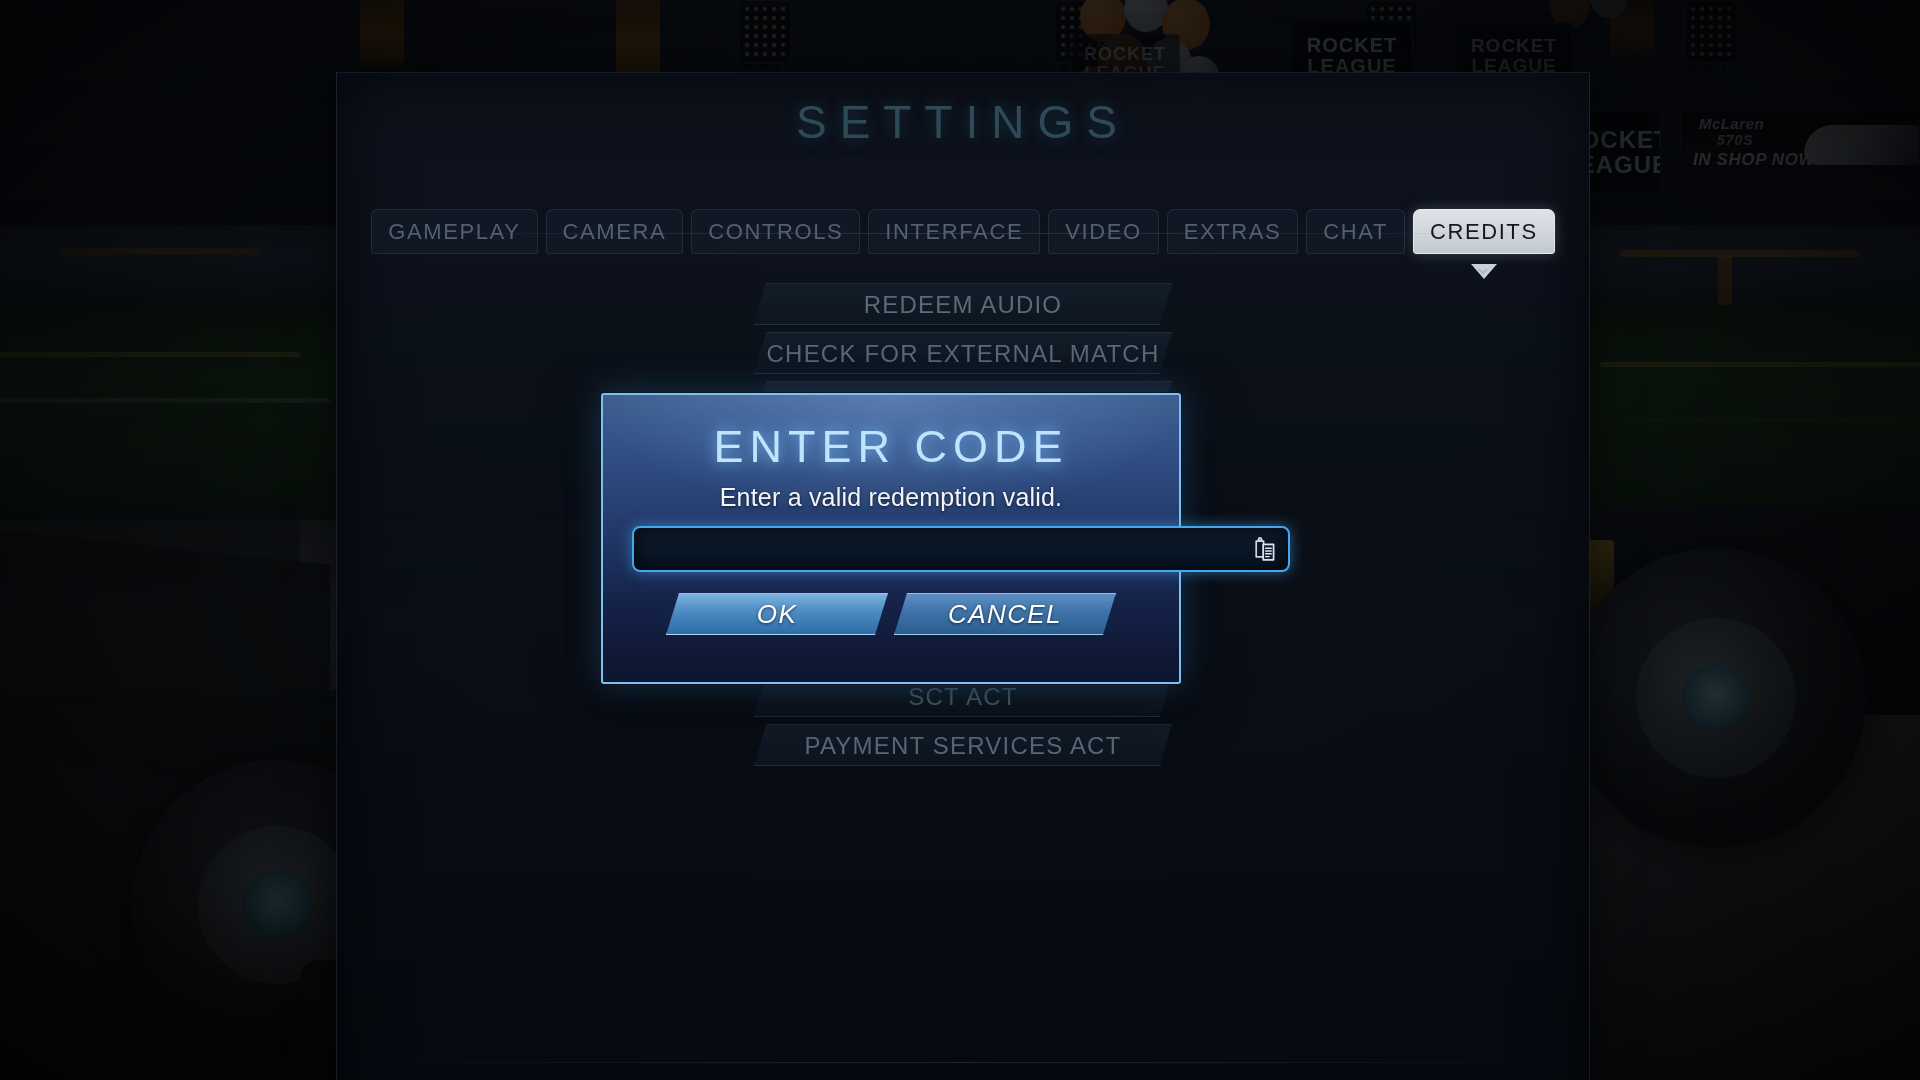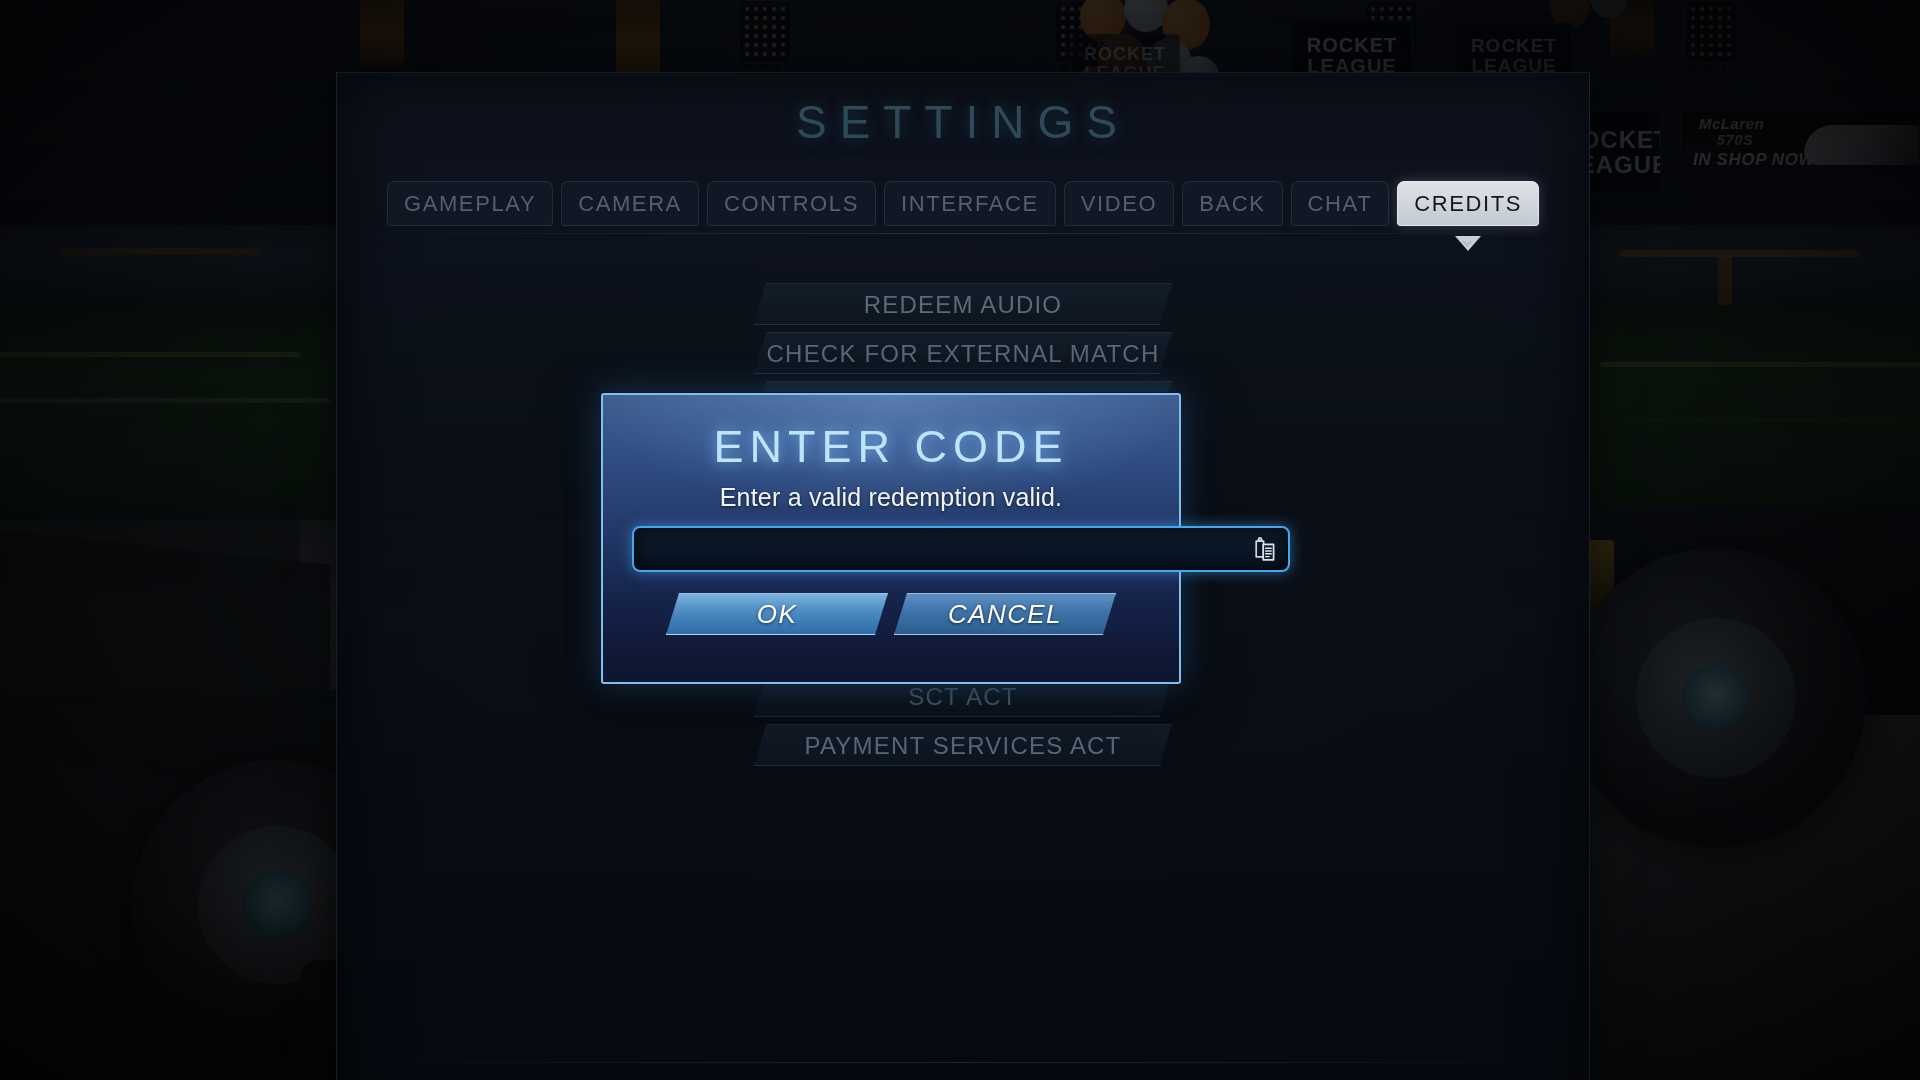--- a/index.html
+++ b/index.html
@@ -155,20 +155,21 @@
   }
   .tab{
     position:relative;
     padding:9px 16px 8px;
     font-size:22px; letter-spacing:1.6px;
     color:#52606f;
     background:rgba(22,30,43,.55);
     border:1px solid rgba(70,92,120,.30);
     border-radius:7px 7px 3px 3px;
     white-space:nowrap;
+    margin-top:28px;
   }
   .tab.selected{
     color:#13181f;
     background:linear-gradient(180deg,#dfe3e7 0%,#c3c9d0 100%);
     border-color:#e6eaee;
     box-shadow:0 0 14px rgba(190,205,220,.25);
   }
   .tab.selected .tab-arrow{
     position:absolute; left:50%; transform:translateX(-50%);
     bottom:-26px; width:0;height:0;
@@ -398,21 +399,21 @@
 <div id="settings-panel">
 
   <div id="settings-title">SETTINGS</div>
 
   <div id="tabs">
       <div class="tab"><span>GAMEPLAY</span></div>
       <div class="tab"><span>CAMERA</span></div>
       <div class="tab"><span>CONTROLS</span></div>
       <div class="tab"><span>INTERFACE</span></div>
       <div class="tab"><span>VIDEO</span></div>
-      <div class="tab"><span>BACK</span></div>
+      <div class="tab"><span>EXTRAS</span></div>
       <div class="tab"><span>CHAT</span></div>
       <div class="tab selected"><span>CREDITS</span><span class="tab-arrow"></span><span class="tab-chev">⌄</span></div>
     </div>
   <div id="tabs-rule"></div>
 
   <div id="menu-list">
       <div class="menu-btn">REDEEM AUDIO</div>
       <div class="menu-btn">CHECK FOR EXTERNAL MATCH</div>
       <div class="menu-btn">SUPPORT</div>
       <div class="menu-btn">CREDITS</div>

